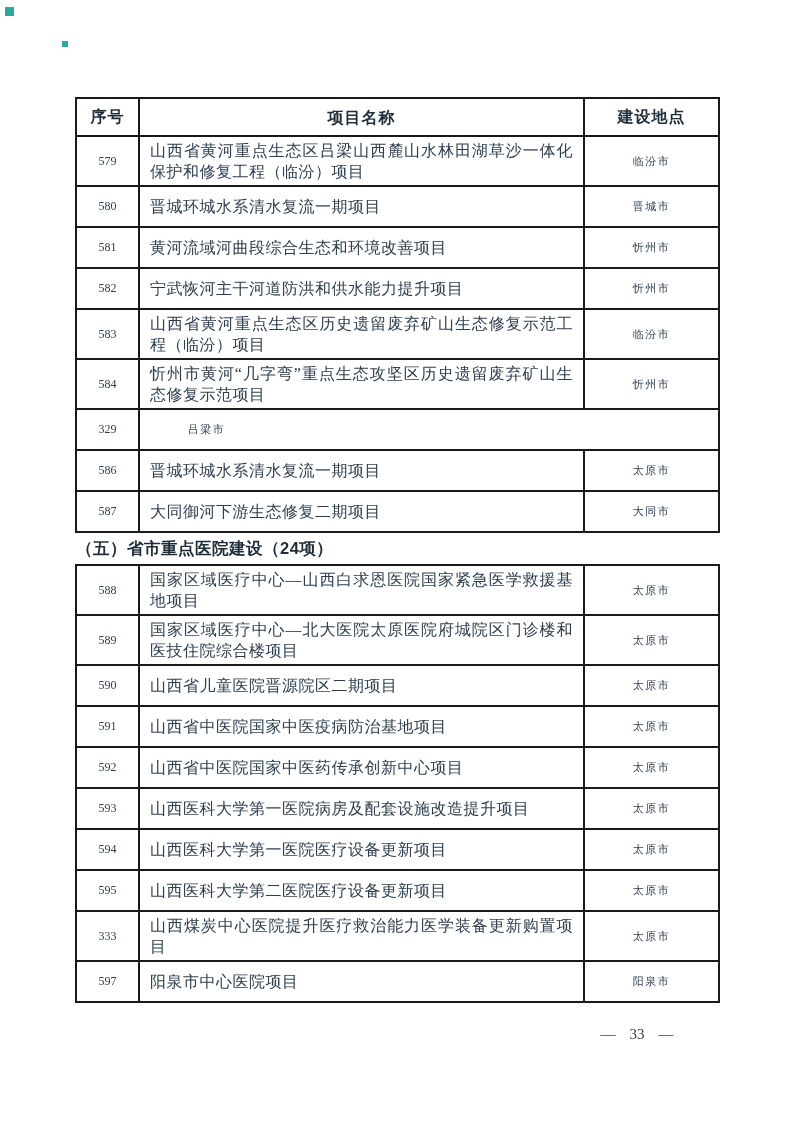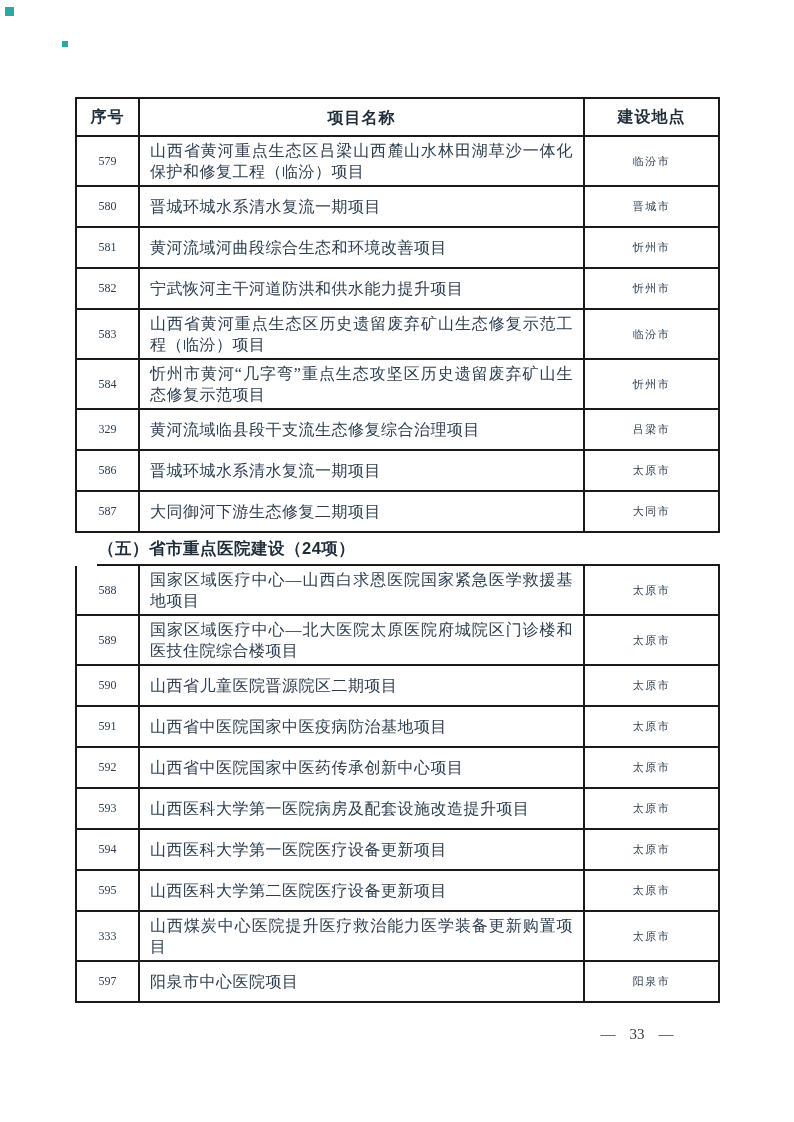--- a/index.html
+++ b/index.html
@@ -78,21 +78,20 @@
     min-height: 33px;
     display: flex; align-items: center;
     font-family: "Liberation Sans", "DejaVu Sans", sans-serif;
     font-weight: 700;
     font-size: 16.5px;
     color: #1f2d3a;
     border-bottom: 2px solid #1a1a1a;
     padding: 2px 1px;
     box-sizing: border-box;
     letter-spacing: 0.5px;
-    margin-left: 22px;
   }
 
   
   .page-number {
     position: absolute;
     top: 1026px; left: 577px; width: 120px;
     display: flex; justify-content: center; align-items: center;
     gap: 14px;
     font-size: 15px;
     color: #3a3a3a;
@@ -182,23 +181,20 @@
           <span>忻州市黄河“几字弯”重点生态攻坚区历史遗留废弃矿山生态修复示范项目</span>
         </div>
         <div class="c-loc">
           <span>忻州市</span>
         </div>
       </div>
       <div class="row">
         <div class="c-no">
           <span>329</span>
         </div>
-        <div class="c-name">
-          <span>黄河流域临县段干支流生态修复综合治理项目</span>
-        </div>
         <div class="c-loc">
           <span>吕梁市</span>
         </div>
       </div>
       <div class="row">
         <div class="c-no">
           <span>586</span>
         </div>
         <div class="c-name">
           <span>晋城环城水系清水复流一期项目</span>

